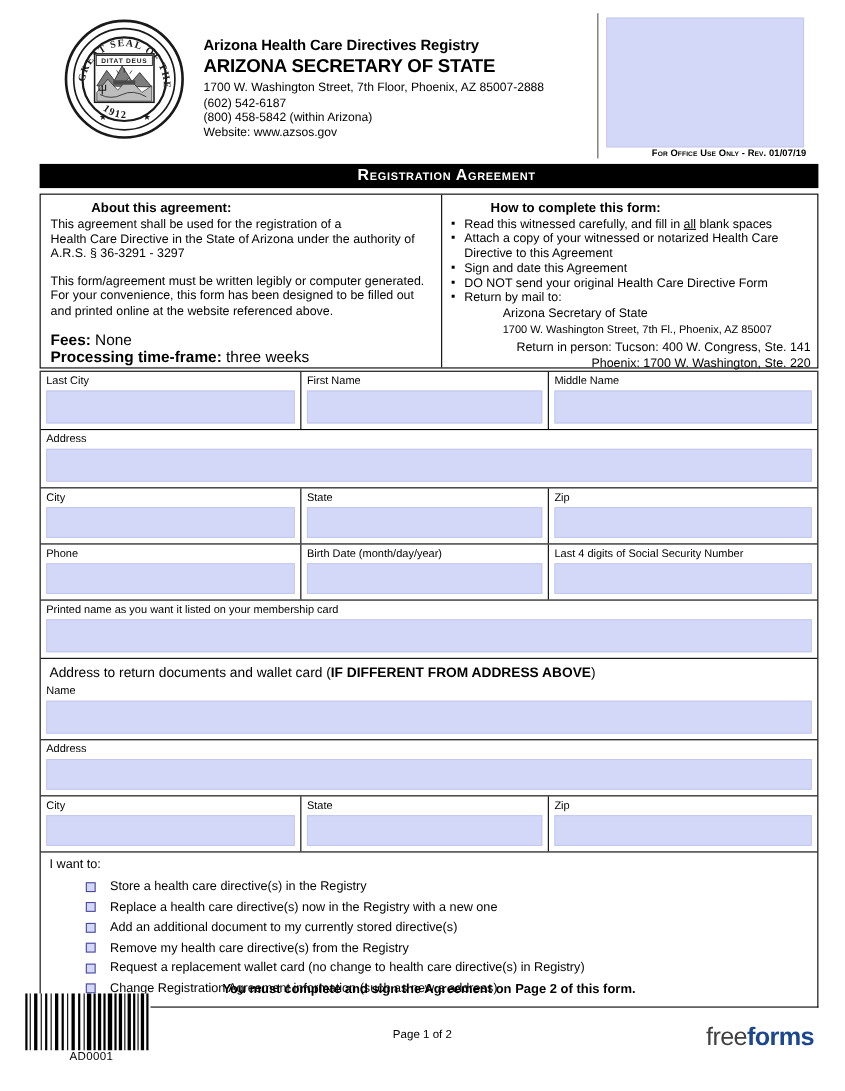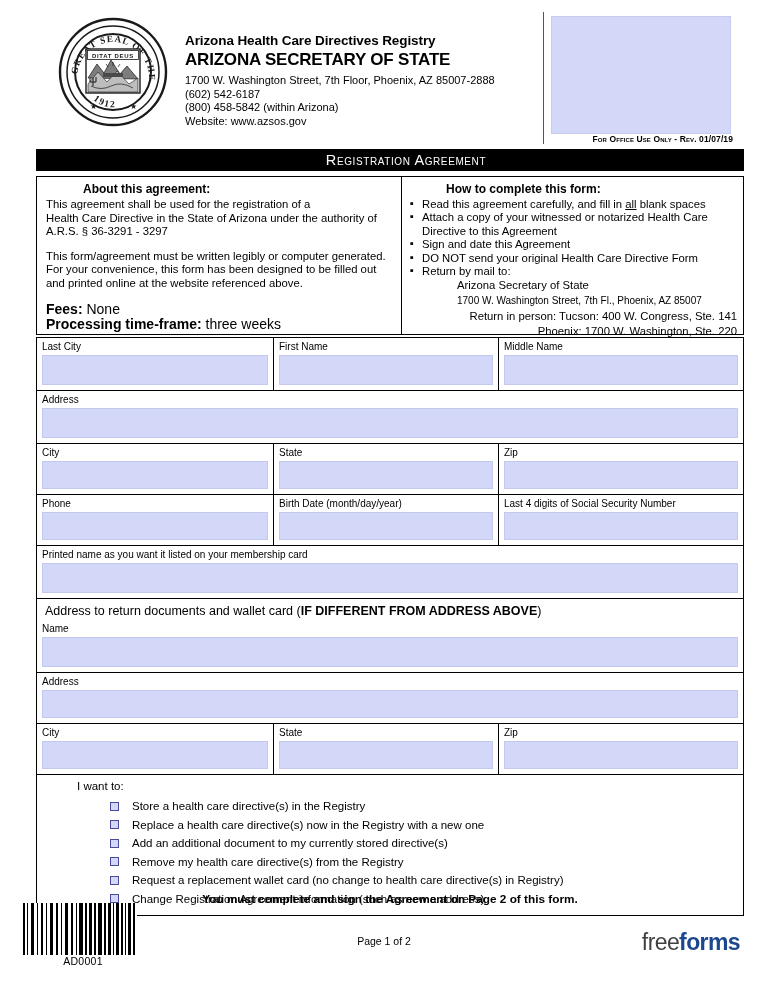--- a/index.html
+++ b/index.html
@@ -90,21 +90,21 @@
     position: absolute;
     left: 36px; top: 149px;
     width: 708px; height: 22px;
     background: #000;
     color: #fff;
     text-align: center;
   }
   .title-bar span {
     display: inline-block;
     font-size: 14.5px;
-    font-weight: normal;
+    font-weight: bold;
     font-variant: small-caps;
     letter-spacing: 0.6px;
     line-height: 22px;
     margin-left: 32px;
   }
 
   
   .info-row {
     position: absolute;
     left: 36px; top: 176px;
@@ -227,21 +227,20 @@
   .section-head {
     font-size: 12.5px;
     line-height: 16px;
     padding: 4px 5px 3px 8px;
   }
   .section-head b { font-weight: bold; }
 
   
   .want-block {
     padding: 4px 6px 7px 8px;
-    margin-left: 32px;
   }
   .want-title {
     font-size: 11.5px;
     line-height: 15px;
     margin-bottom: 3px;
   }
   .cbrow {
     display: flex;
     align-items: center;
     height: 18.5px;
@@ -385,21 +384,21 @@
       </div>
       <div class="fees">
         <b>Processing time-frame:</b>
         <span>three weeks</span>
       </div>
     </div>
 
     <div class="info-right">
       <div class="info-head">How to complete this form:</div>
       <ul class="howto">
-        <li><span>Read this agreement carefully, and fill in </span><span class="u">all</span><span> blank spaces</span></li>
+        <li><span>Read this witnessed carefully, and fill in </span><span class="u">all</span><span> blank spaces</span></li>
         <li>Attach a copy of your witnessed or notarized Health Care</li>
         <li class="nobullet">Directive to this Agreement</li>
         <li>Sign and date this Agreement</li>
         <li>DO NOT send your original Health Care Directive Form</li>
         <li>Return by mail to:</li>
       </ul>
       <div class="mail-l1">Arizona Secretary of State</div>
       <div class="mail-l2">1700 W. Washington Street, 7th Fl., Phoenix, AZ 85007</div>
       <div class="inperson1">Return in person: Tucson: 400 W. Congress, Ste. 141</div>
       <div class="inperson2">Phoenix: 1700 W. Washington, Ste. 220</div>

